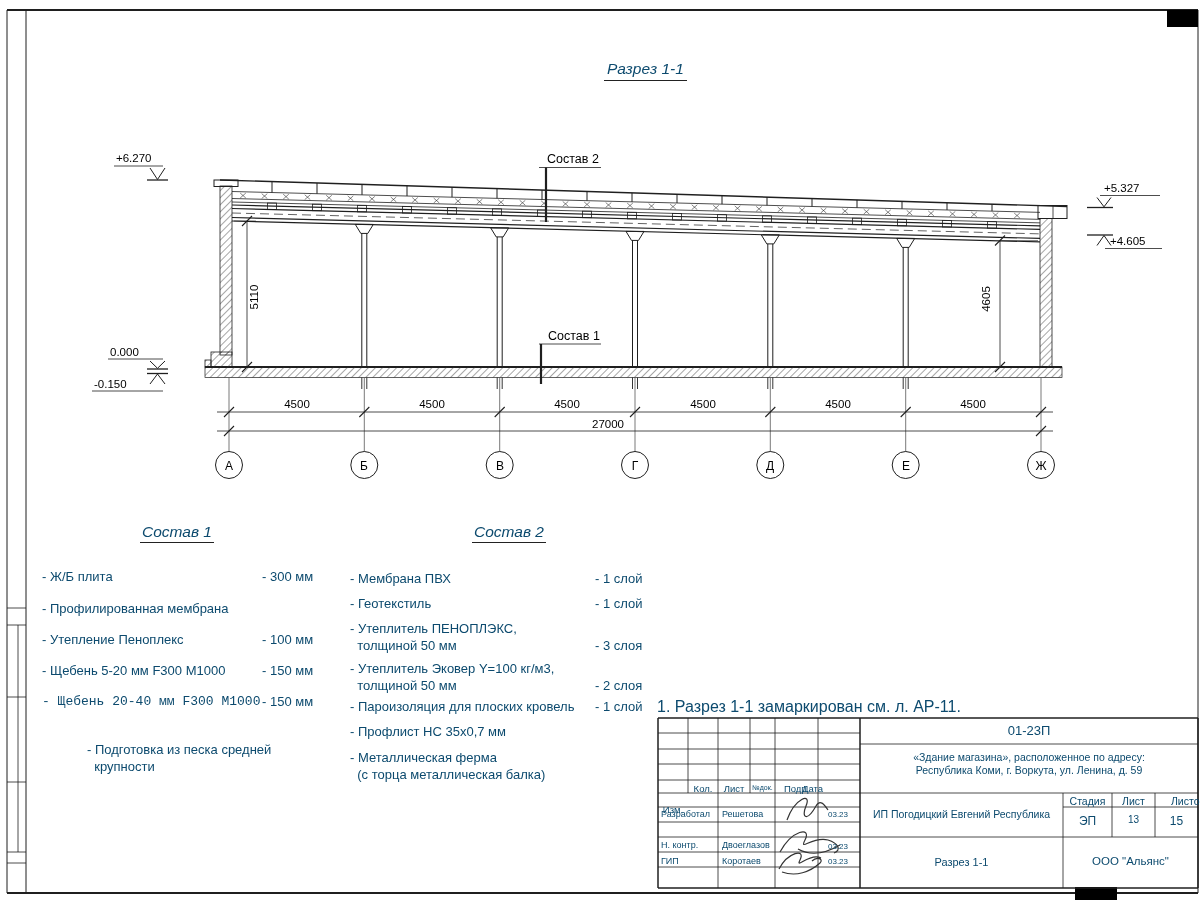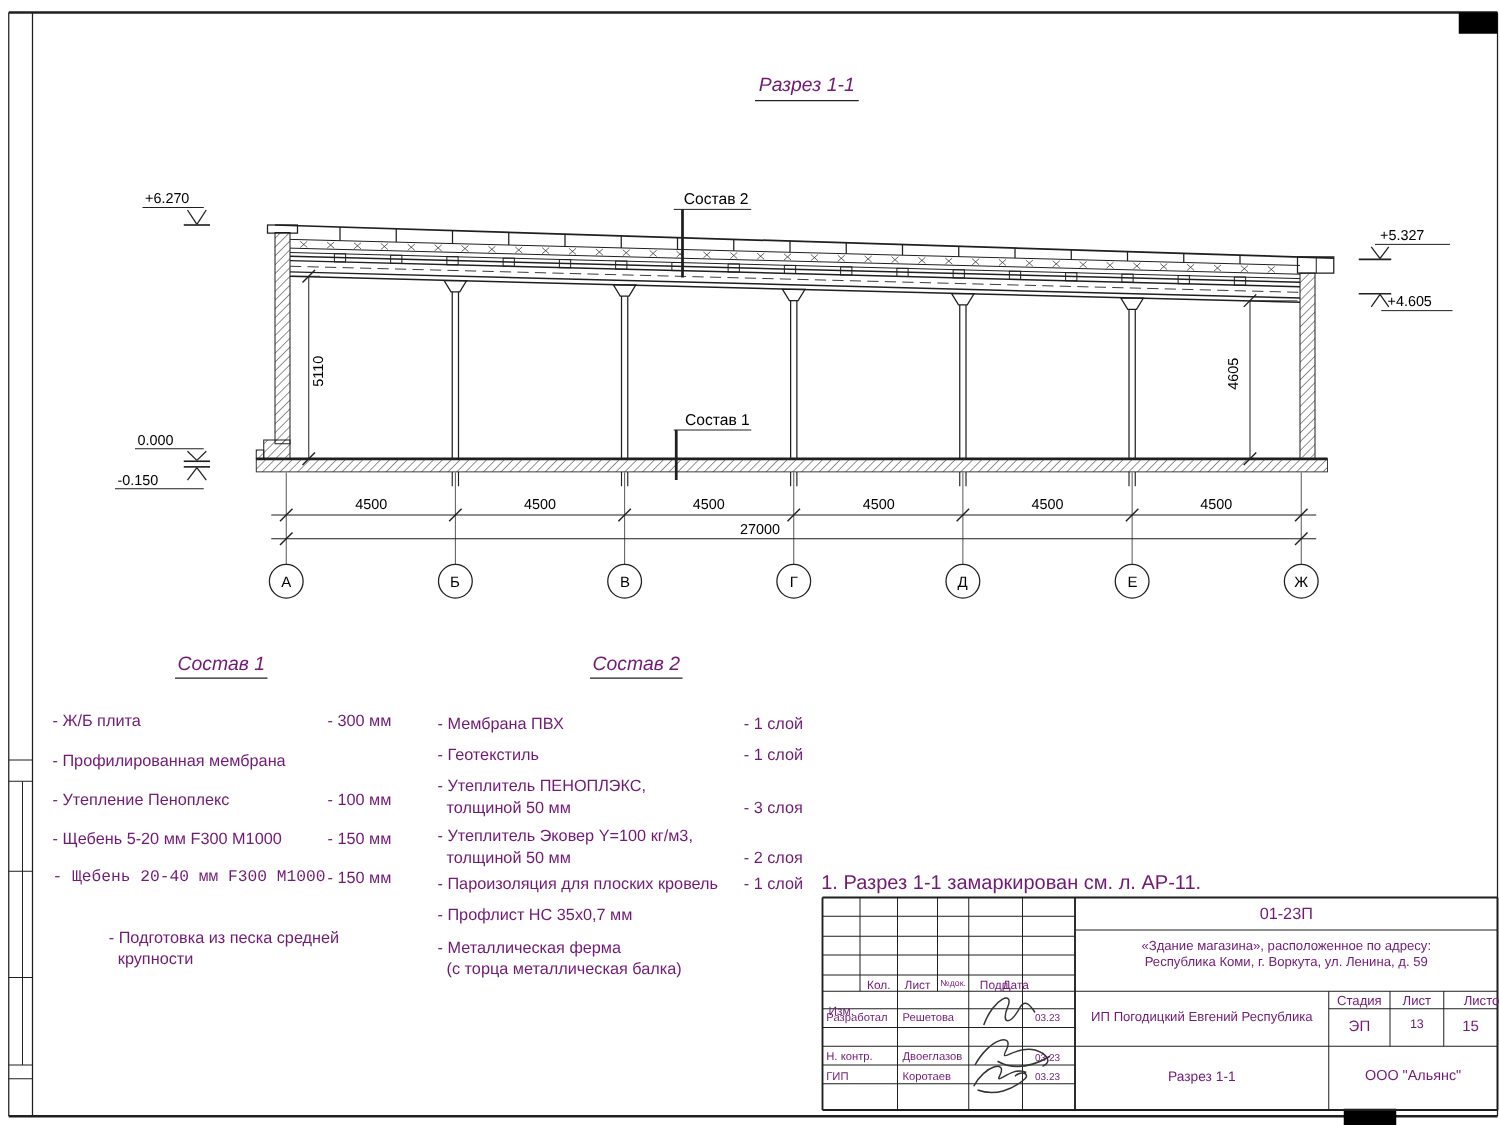--- a/index.html
+++ b/index.html
@@ -1,18 +1,18 @@
 <!DOCTYPE html>
 <html><head>
 <meta charset="utf-8">
 <style>
   html,body{margin:0;padding:0;background:#fff;}
   body{position:relative;width:1200px;height:900px;font-family:"Liberation Sans",sans-serif;color:#111;overflow:hidden;}
   #dwg{position:absolute;left:0;top:0;z-index:0;}
-  .txt{position:absolute;z-index:2;color:#701a75;}
+  .txt{position:absolute;z-index:2;color:#0c4a6e;}
   .title-main{font-style:italic;font-size:15.5px;border-bottom:1.2px solid #222;padding:0 3px 2px 3px;width:max-content;}
   .list-title{font-style:italic;font-size:15.5px;border-bottom:1px solid #222;padding:0 2px 1px 2px;width:max-content;}
   .li{font-size:13px;line-height:17px;white-space:pre-line;}
   .note{font-size:16px;}
   .tb{font-size:9px;}
   .ctr{text-align:center;}
 </style>
 </head>
 <body>
 

